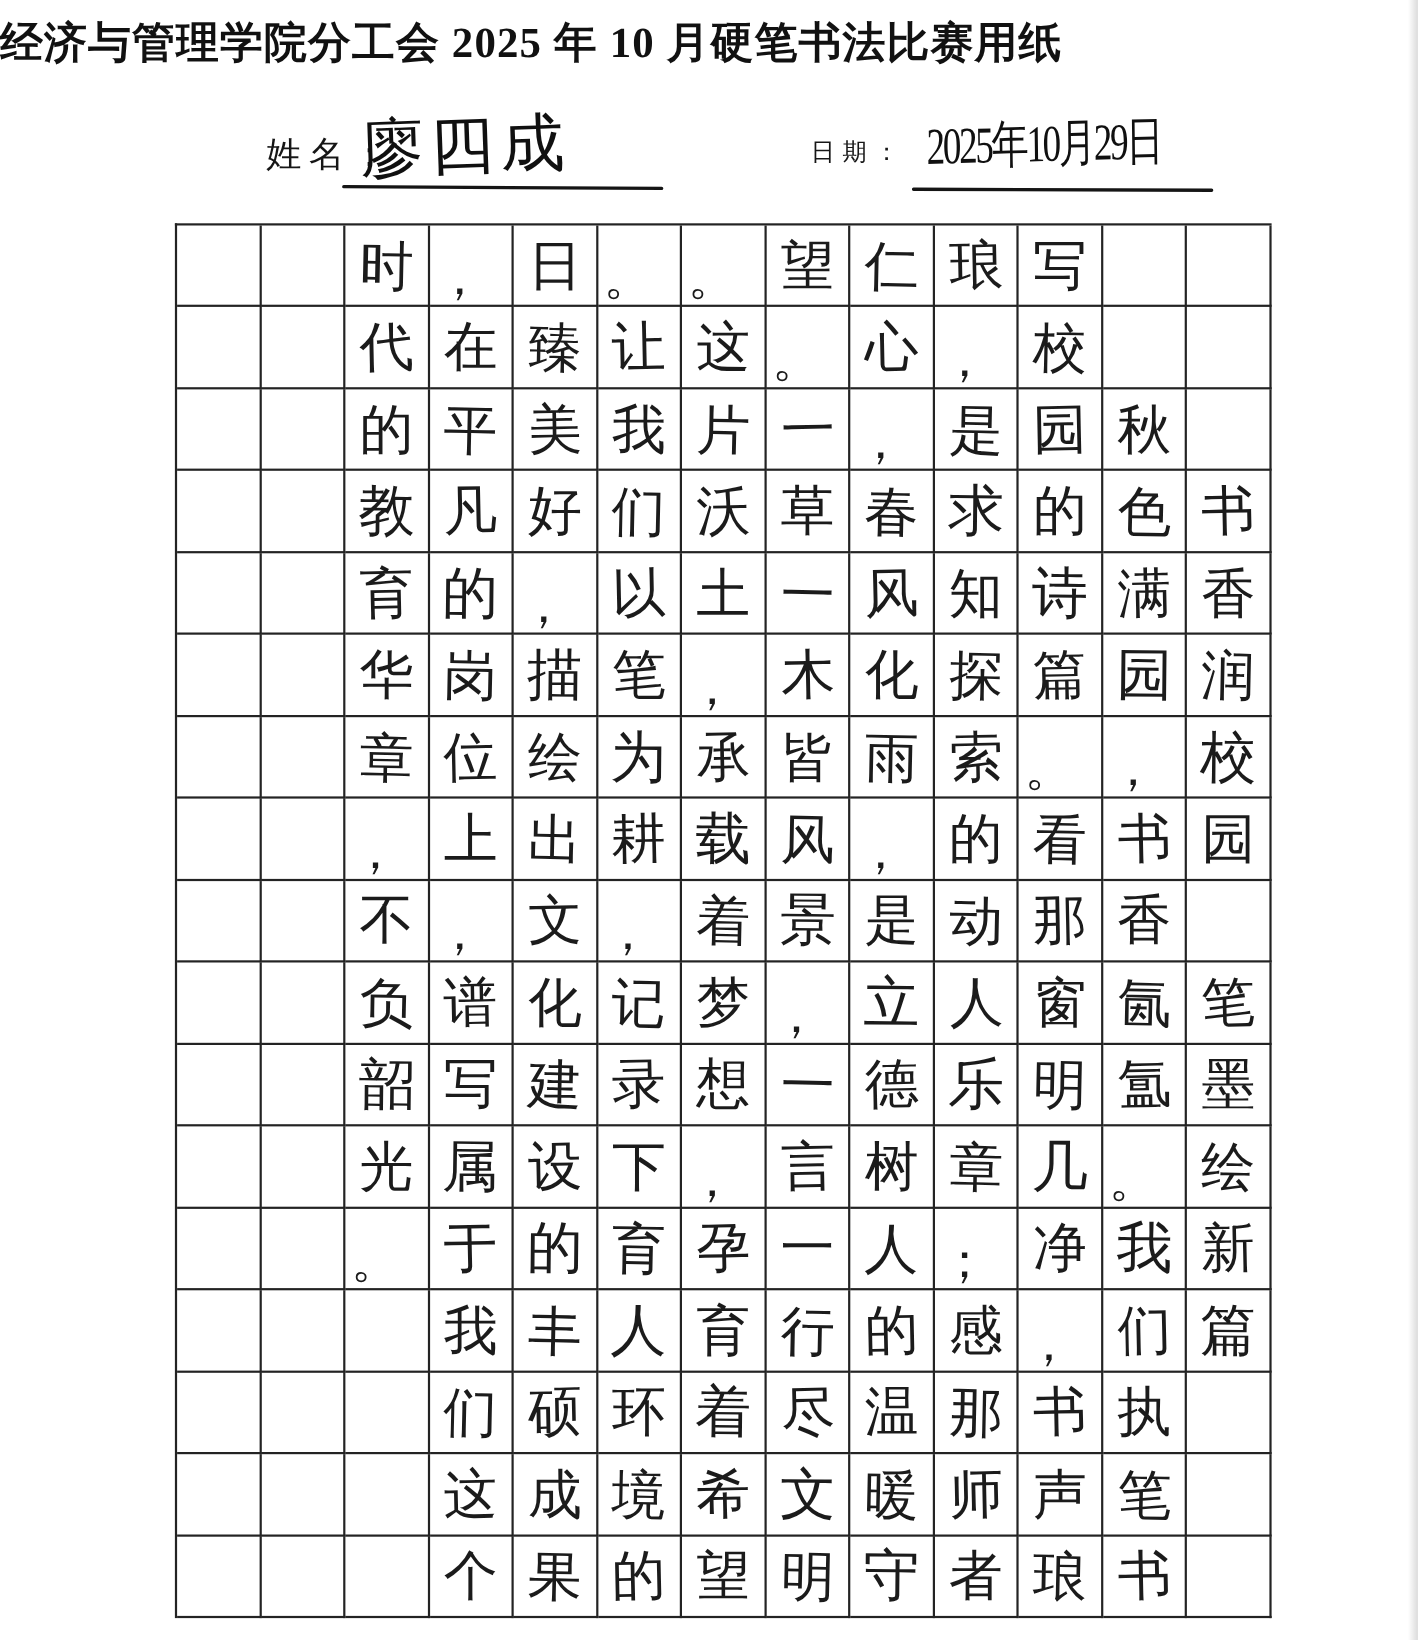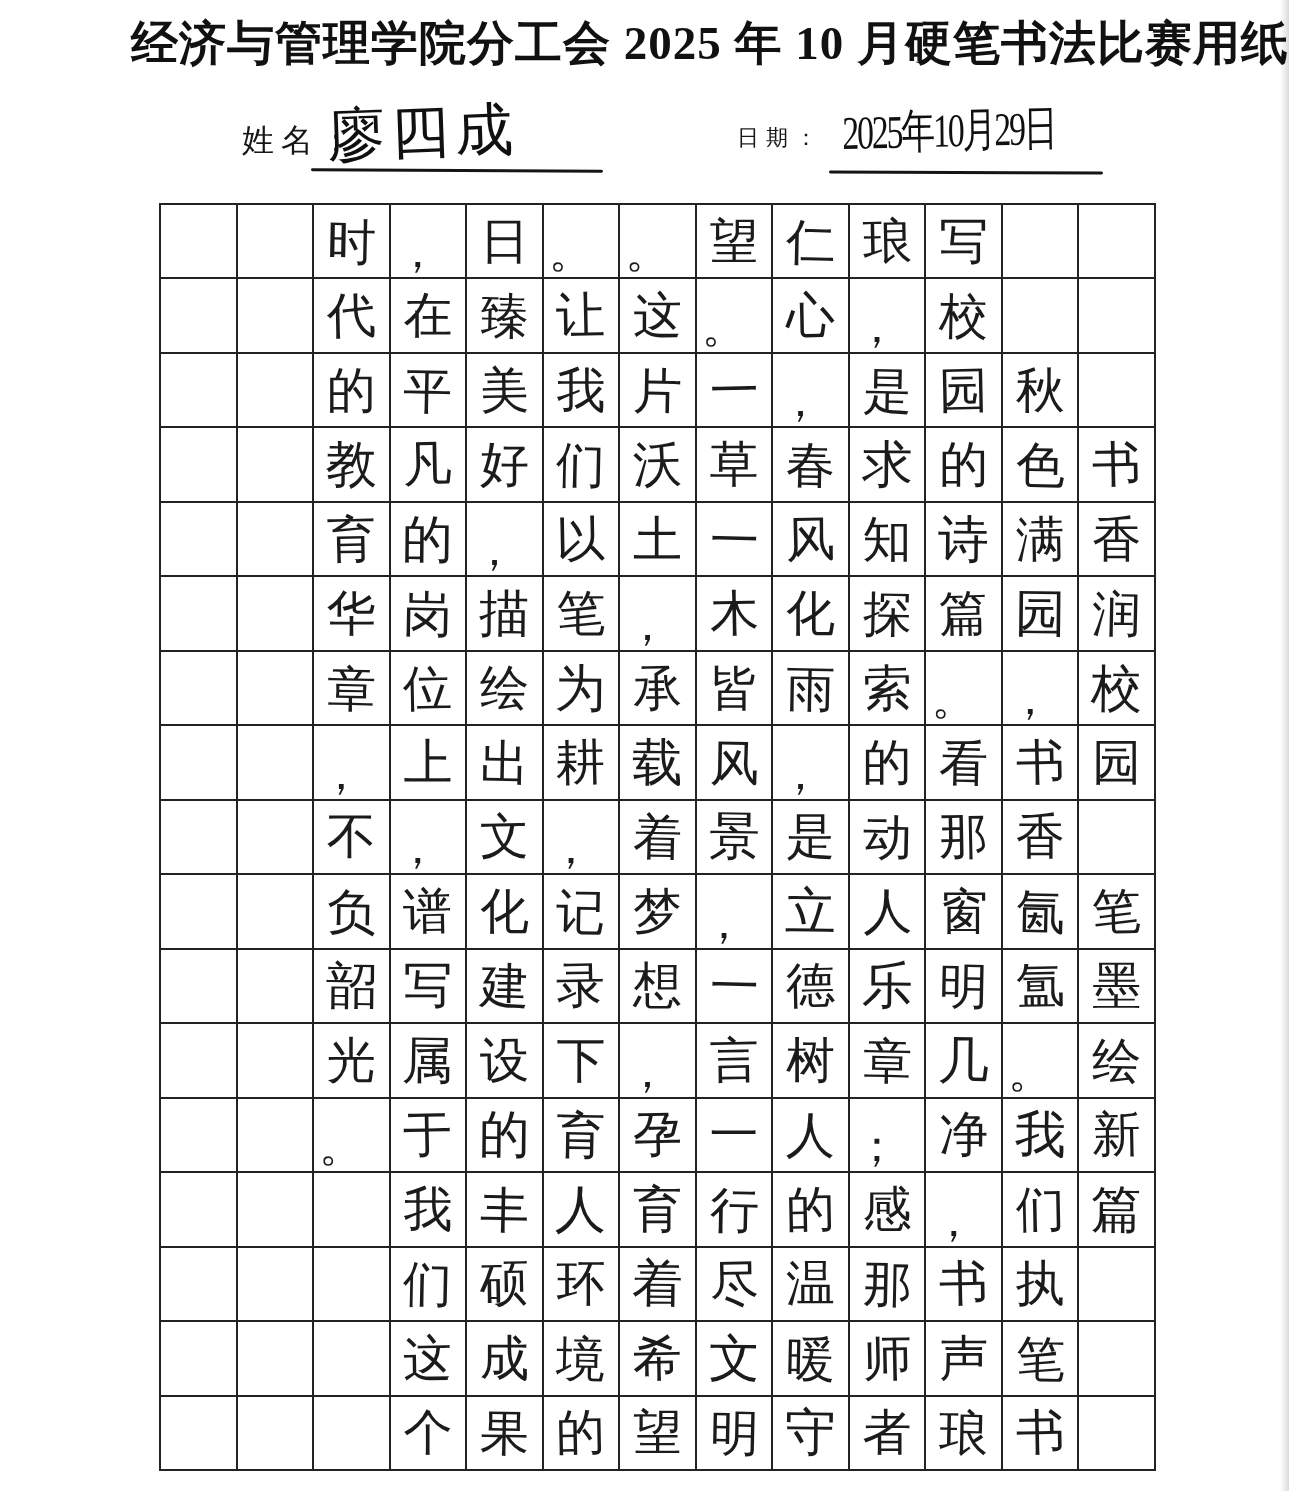--- a/index.html
+++ b/index.html
@@ -11,22 +11,22 @@
   body{
     width:1289px;height:1491px;
     background:var(--paper);
     position:relative;
     font-family:"Liberation Serif","DejaVu Serif",serif;
     overflow:hidden;
   }
   .sheet{position:absolute;inset:0;}
   .page-title{
     position:absolute;left:0;right:0;top:12px;
-    text-align:right;
-    font-size:47px;font-weight:700;color:#111;
+    text-align:left;
+    font-size:39px;font-weight:700;color:#111;
     letter-spacing:1px;
     font-family:"Liberation Serif","DejaVu Serif",serif;
     white-space:nowrap;
   }
   .field-label{
     position:absolute;
     font-size:32px;color:#161616;
     letter-spacing:7px;
     font-family:"Liberation Serif","DejaVu Serif",serif;
   }

